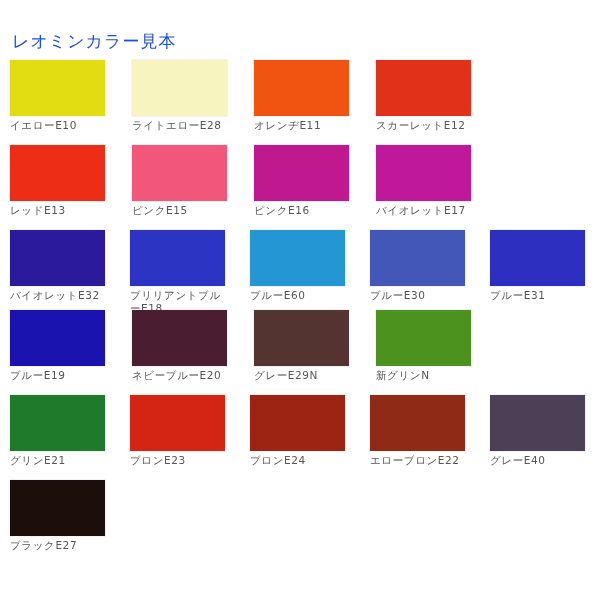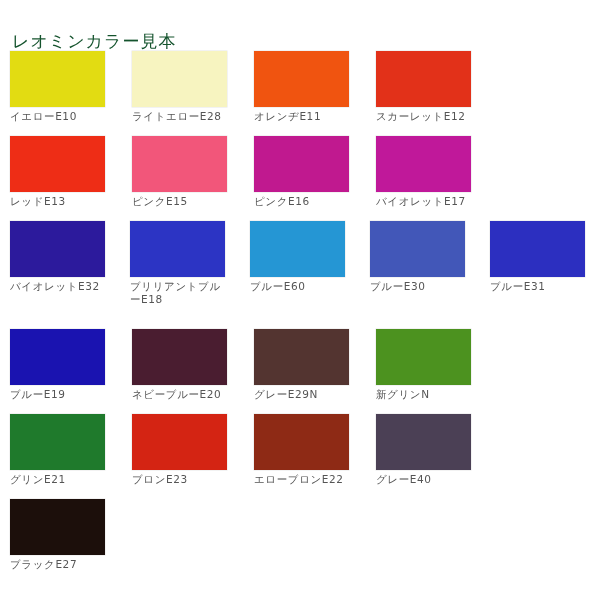--- a/index.html
+++ b/index.html
@@ -20,37 +20,37 @@
     position: relative;
     background: #ffffff;
     box-sizing: border-box;
   }
   #title {
     position: absolute;
     left: 12px;
     top: 30px;
     font-size: 17px;
     letter-spacing: 1px;
-    color: #14532d;
+    color: #1d4ed8;
     font-family: Liberation Serif, serif;
     white-space: nowrap;
   }
   #grid {
     position: absolute;
     left: 0px;
-    top: 51px;
+    top: 60px;
     width: 600px;
   }
   .swatch-row {
     display: flex;
     flex-direction: row;
     height: 85px;
   }
   .swatch-row.tall {
-    height: 108px;
+    height: 80px;
   }
   .swatch-cell {
     width: 112px;
     margin-left: 10px;
     box-sizing: border-box;
     position: relative;
   }
   .swatch-chip {
     width: 95px;
     height: 56px;
@@ -155,20 +155,24 @@
       <div class="swatch-row">
         <div class="swatch-cell">
           <div class="swatch-chip" style="background: rgb(31, 122, 44);"></div>
           <div class="swatch-label">グリンE21</div>
         </div>
         <div class="swatch-cell">
           <div class="swatch-chip" style="background: rgb(212, 36, 19);"></div>
           <div class="swatch-label">ブロンE23</div>
         </div>
         <div class="swatch-cell">
+          <div class="swatch-chip" style="background: rgb(157, 36, 18);"></div>
+          <div class="swatch-label">ブロンE24</div>
+        </div>
+        <div class="swatch-cell">
           <div class="swatch-chip" style="background: rgb(142, 42, 21);"></div>
           <div class="swatch-label">エローブロンE22</div>
         </div>
         <div class="swatch-cell">
           <div class="swatch-chip" style="background: rgb(75, 64, 85);"></div>
           <div class="swatch-label">グレーE40</div>
         </div>
       </div>
       <div class="swatch-row">
         <div class="swatch-cell">

